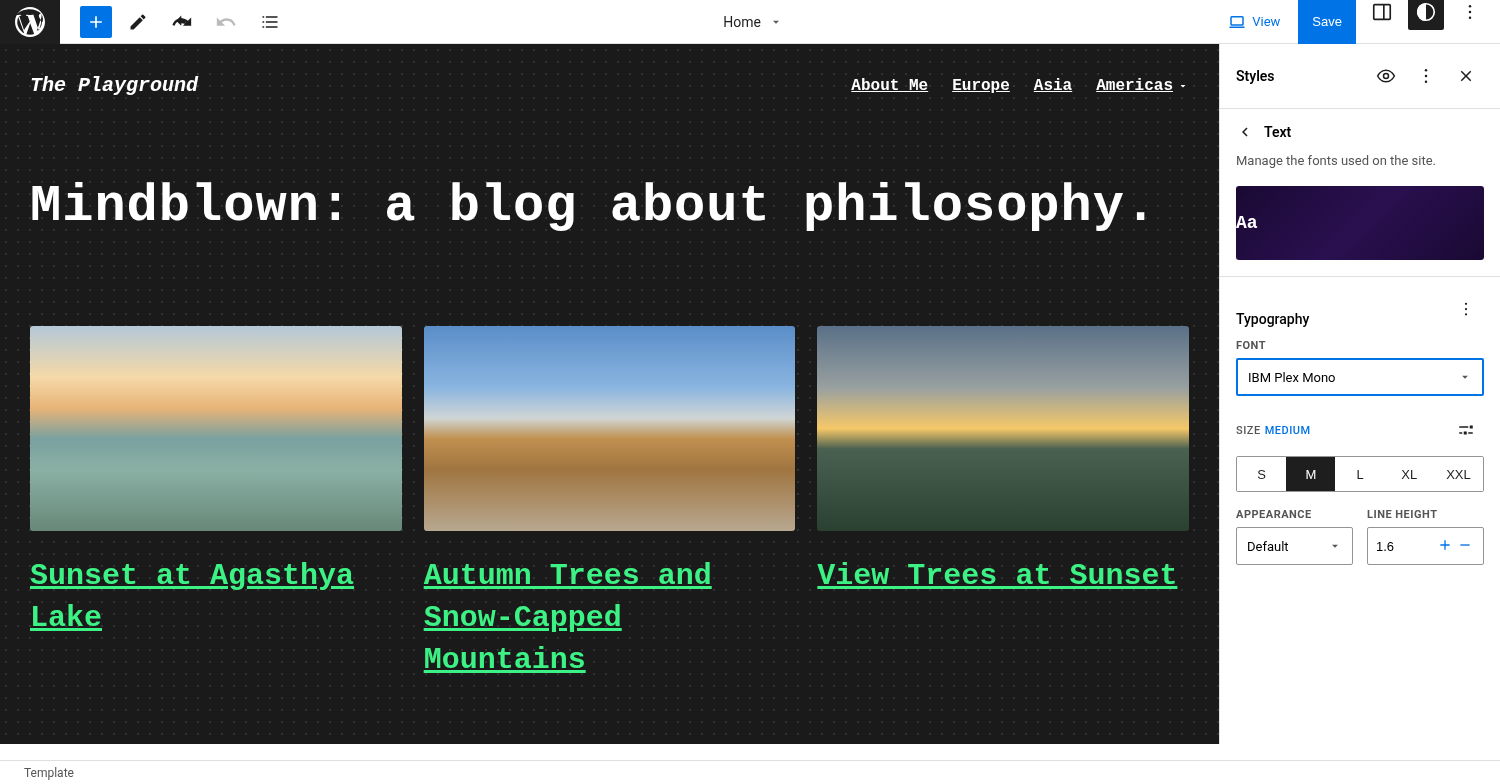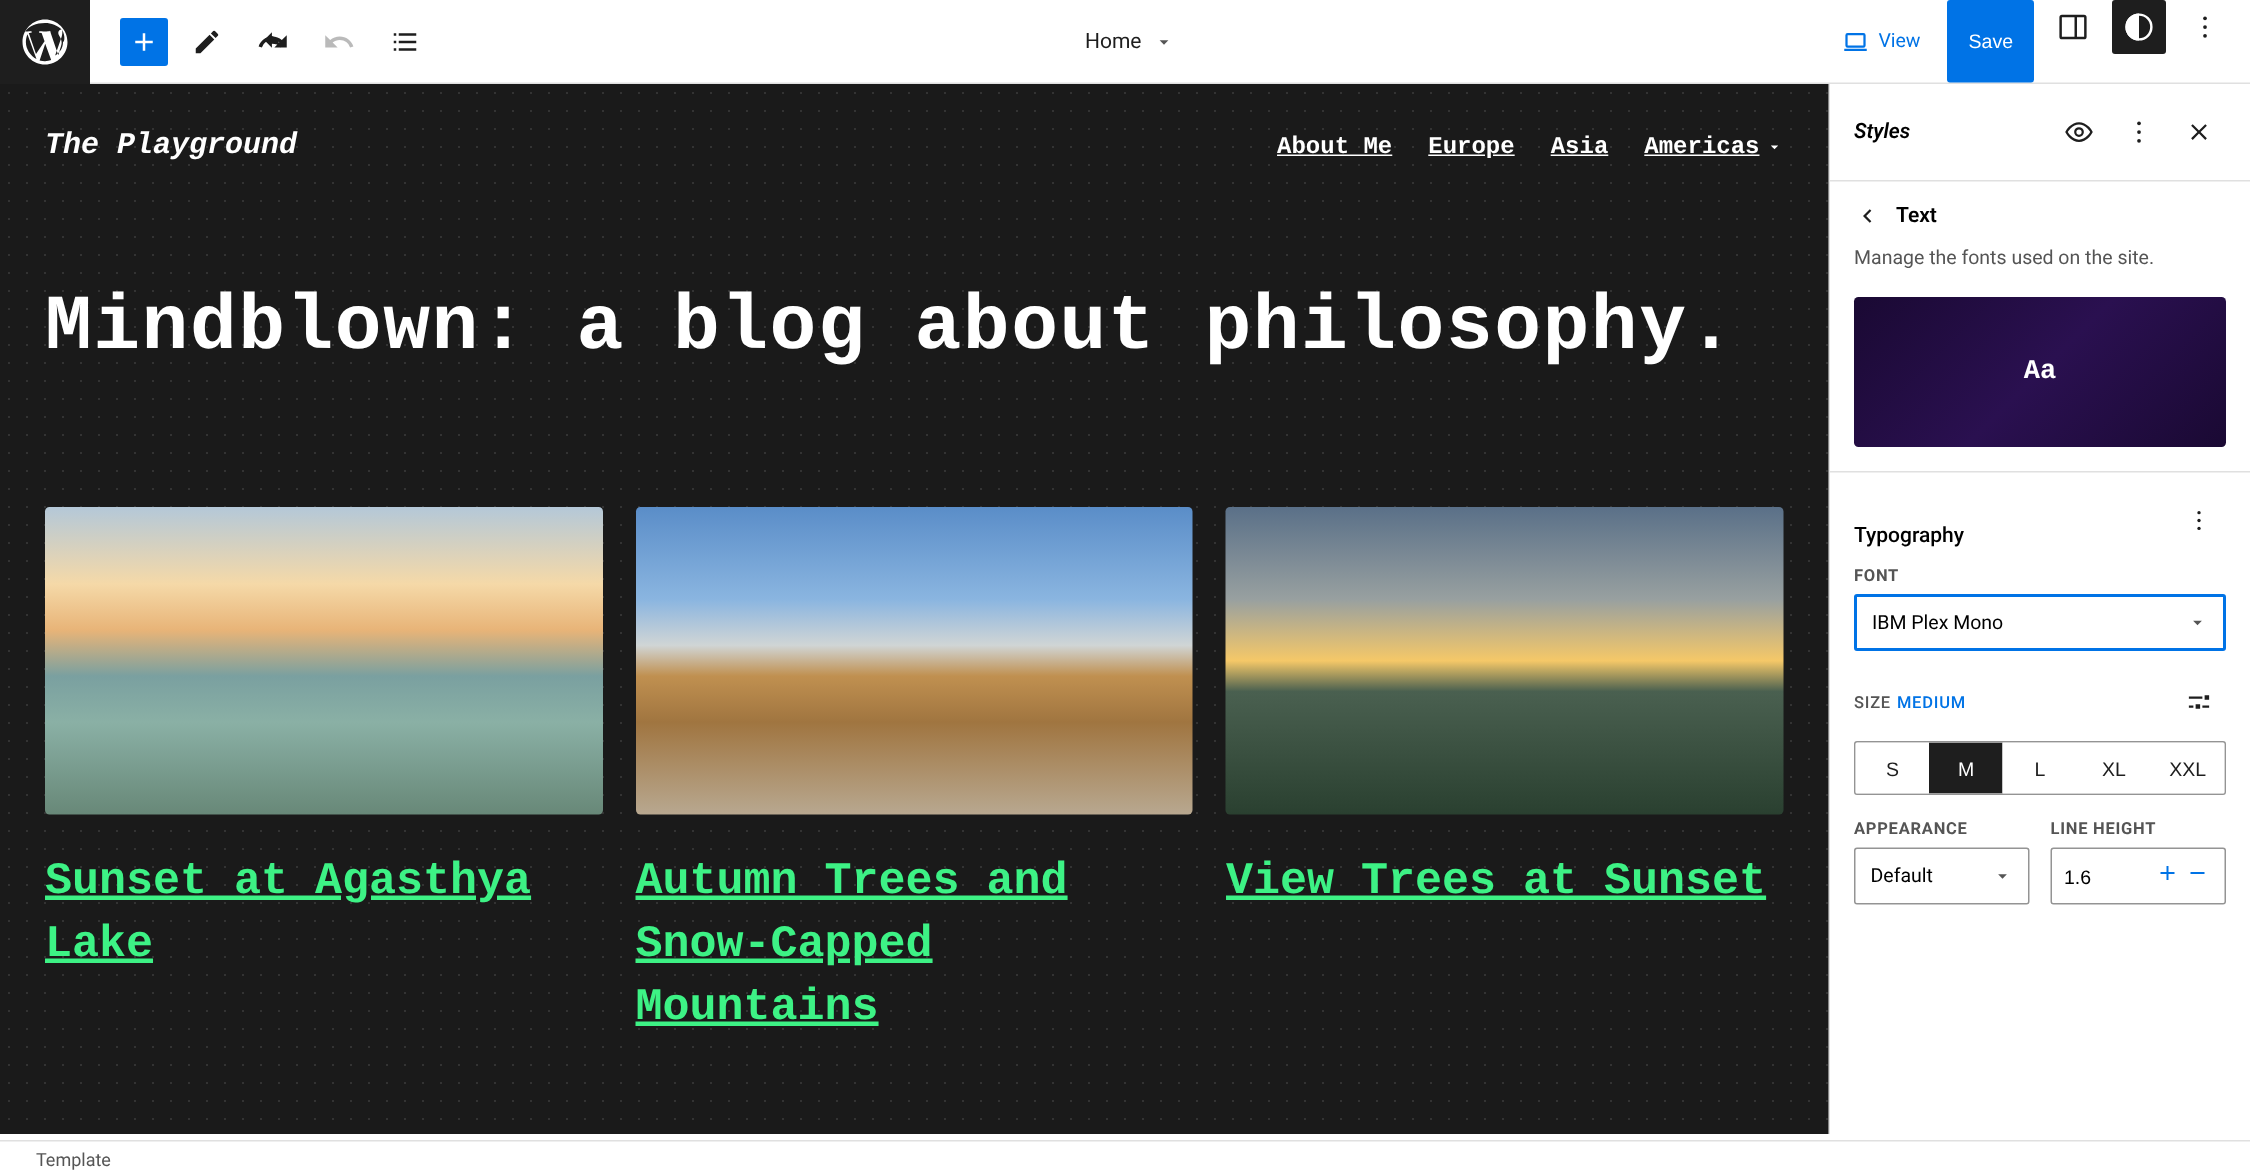--- a/index.html
+++ b/index.html
@@ -1,19 +1,19 @@
 <!DOCTYPE html>
 <html><head>
 <meta charset="utf-8">
 <style>
 * { margin: 0; padding: 0; box-sizing: border-box; }
 body { font-family: -apple-system, BlinkMacSystemFont, "Segoe UI", Roboto, sans-serif; width: 1500px; height: 784px; overflow: hidden; background: #fff; position: relative; }
 
 
-.toolbar { height: 56px; display: flex; align-items: center; border-bottom: 1px solid #e0e0e0; background: #fff; }
+.toolbar { height: 44px; display: flex; align-items: center; border-bottom: 1px solid #e0e0e0; background: #fff; }
 .wp-logo { width: 60px; height: 60px; background: #1e1e1e; display: flex; align-items: center; justify-content: center; }
 .wp-logo svg { width: 36px; height: 36px; fill: #fff; }
 .toolbar-left { display: flex; align-items: center; gap: 8px; padding-left: 20px; }
 .btn-add { width: 32px; height: 32px; background: #0073e6; border-radius: 2px; display: flex; align-items: center; justify-content: center; color: #fff; cursor: pointer; }
 .icon-btn { width: 36px; height: 36px; display: flex; align-items: center; justify-content: center; cursor: pointer; border-radius: 2px; }
 .icon-btn.disabled { opacity: 0.3; }
 .toolbar-center { flex: 1; display: flex; justify-content: center; align-items: center; gap: 8px; font-size: 14px; color: #1e1e1e; }
 .toolbar-right { display: flex; gap: 8px; padding-right: 12px; }
 .view-link { color: #0073e6; display: flex; align-items: center; gap: 6px; font-size: 13px; cursor: pointer; padding: 6px 10px; }
 .save-btn { background: #0073e6; color: #fff; padding: 20px 14px; border-radius: 2px; font-size: 13px; cursor: pointer; border: none; }
@@ -30,26 +30,26 @@
 .site-nav .dd { display: flex; align-items: center; gap: 4px; }
 .hero { font-family: 'Courier New', monospace; font-size: 52px; color: #fff; font-weight: bold; margin-bottom: 90px; letter-spacing: 1px; }
 .posts { display: flex; gap: 22px; }
 .post { flex: 1; }
 .post-img { width: 100%; height: 205px; border-radius: 3px; }
 .post-title { font-family: 'Courier New', monospace; font-size: 30px; line-height: 1.4; color: #3df285; font-weight: bold; text-decoration: underline; margin-top: 24px; display: block; cursor: pointer; }
 
 
 .sidebar { width: 281px; border-left: 1px solid #e0e0e0; background: #fff; overflow-y: auto; font-size: 13px; }
 .sb-header { display: flex; align-items: center; justify-content: space-between; padding: 14px 16px; border-bottom: 1px solid #e0e0e0; }
-.sb-title { font-weight: 600; font-size: 14px; font-style: italic; }
+.sb-title { font-weight: 600; font-size: 14px; }
 .sb-header-icons { display: flex; gap: 4px; }
 .sb-bc { display: flex; align-items: center; gap: 10px; padding: 14px 16px 6px; }
 .sb-bc-label { font-weight: 600; font-size: 14px; }
 .sb-desc { padding: 6px 16px 12px; color: #555; font-size: 13px; }
-.preview-card { margin: 6px 16px 16px; height: 100px; border-radius: 3px; background: linear-gradient(135deg, #1a0933 0%, #2a1050 50%, #1a0933 100%); display: flex; align-items: center; justify-content: center; color: #fff; font-family: 'Courier New', monospace; font-weight: bold; font-size: 18px; }
+.preview-card { margin: 6px 16px 16px; height: 74px; border-radius: 3px; background: linear-gradient(135deg, #1a0933 0%, #2a1050 50%, #1a0933 100%); display: flex; align-items: center; color: #fff; font-family: 'Courier New', monospace; font-weight: bold; font-size: 18px; }
 .sb-section { padding: 14px 16px; border-top: 1px solid #e0e0e0; }
 .sb-section-head { display: flex; justify-content: space-between; align-items: flex-end; margin-bottom: 12px; }
 .sb-section-title { font-weight: 500; font-size: 14px; }
 .sb-label { font-size: 11px; text-transform: uppercase; color: #555; letter-spacing: 0.5px; margin-bottom: 6px; font-weight: 700; }
 .sb-select { width: 100%; height: 38px; border: 2px solid #0073e6; border-radius: 2px; padding: 0 10px; font-size: 13px; background: #fff; display: flex; align-items: center; justify-content: space-between; cursor: pointer; margin-bottom: 16px; }
 .sb-select.plain { border: 1px solid #949494; }
 .size-row { display: flex; align-items: center; justify-content: space-between; margin-bottom: 8px; }
 .size-label-group { font-size: 11px; text-transform: uppercase; color: #555; letter-spacing: 0.5px; font-weight: 500; }
 .size-label-group .current { color: #0073e6; margin-left: 4px; }
 .size-seg { display: flex; border: 1px solid #949494; border-radius: 2px; overflow: hidden; margin-bottom: 16px; }

